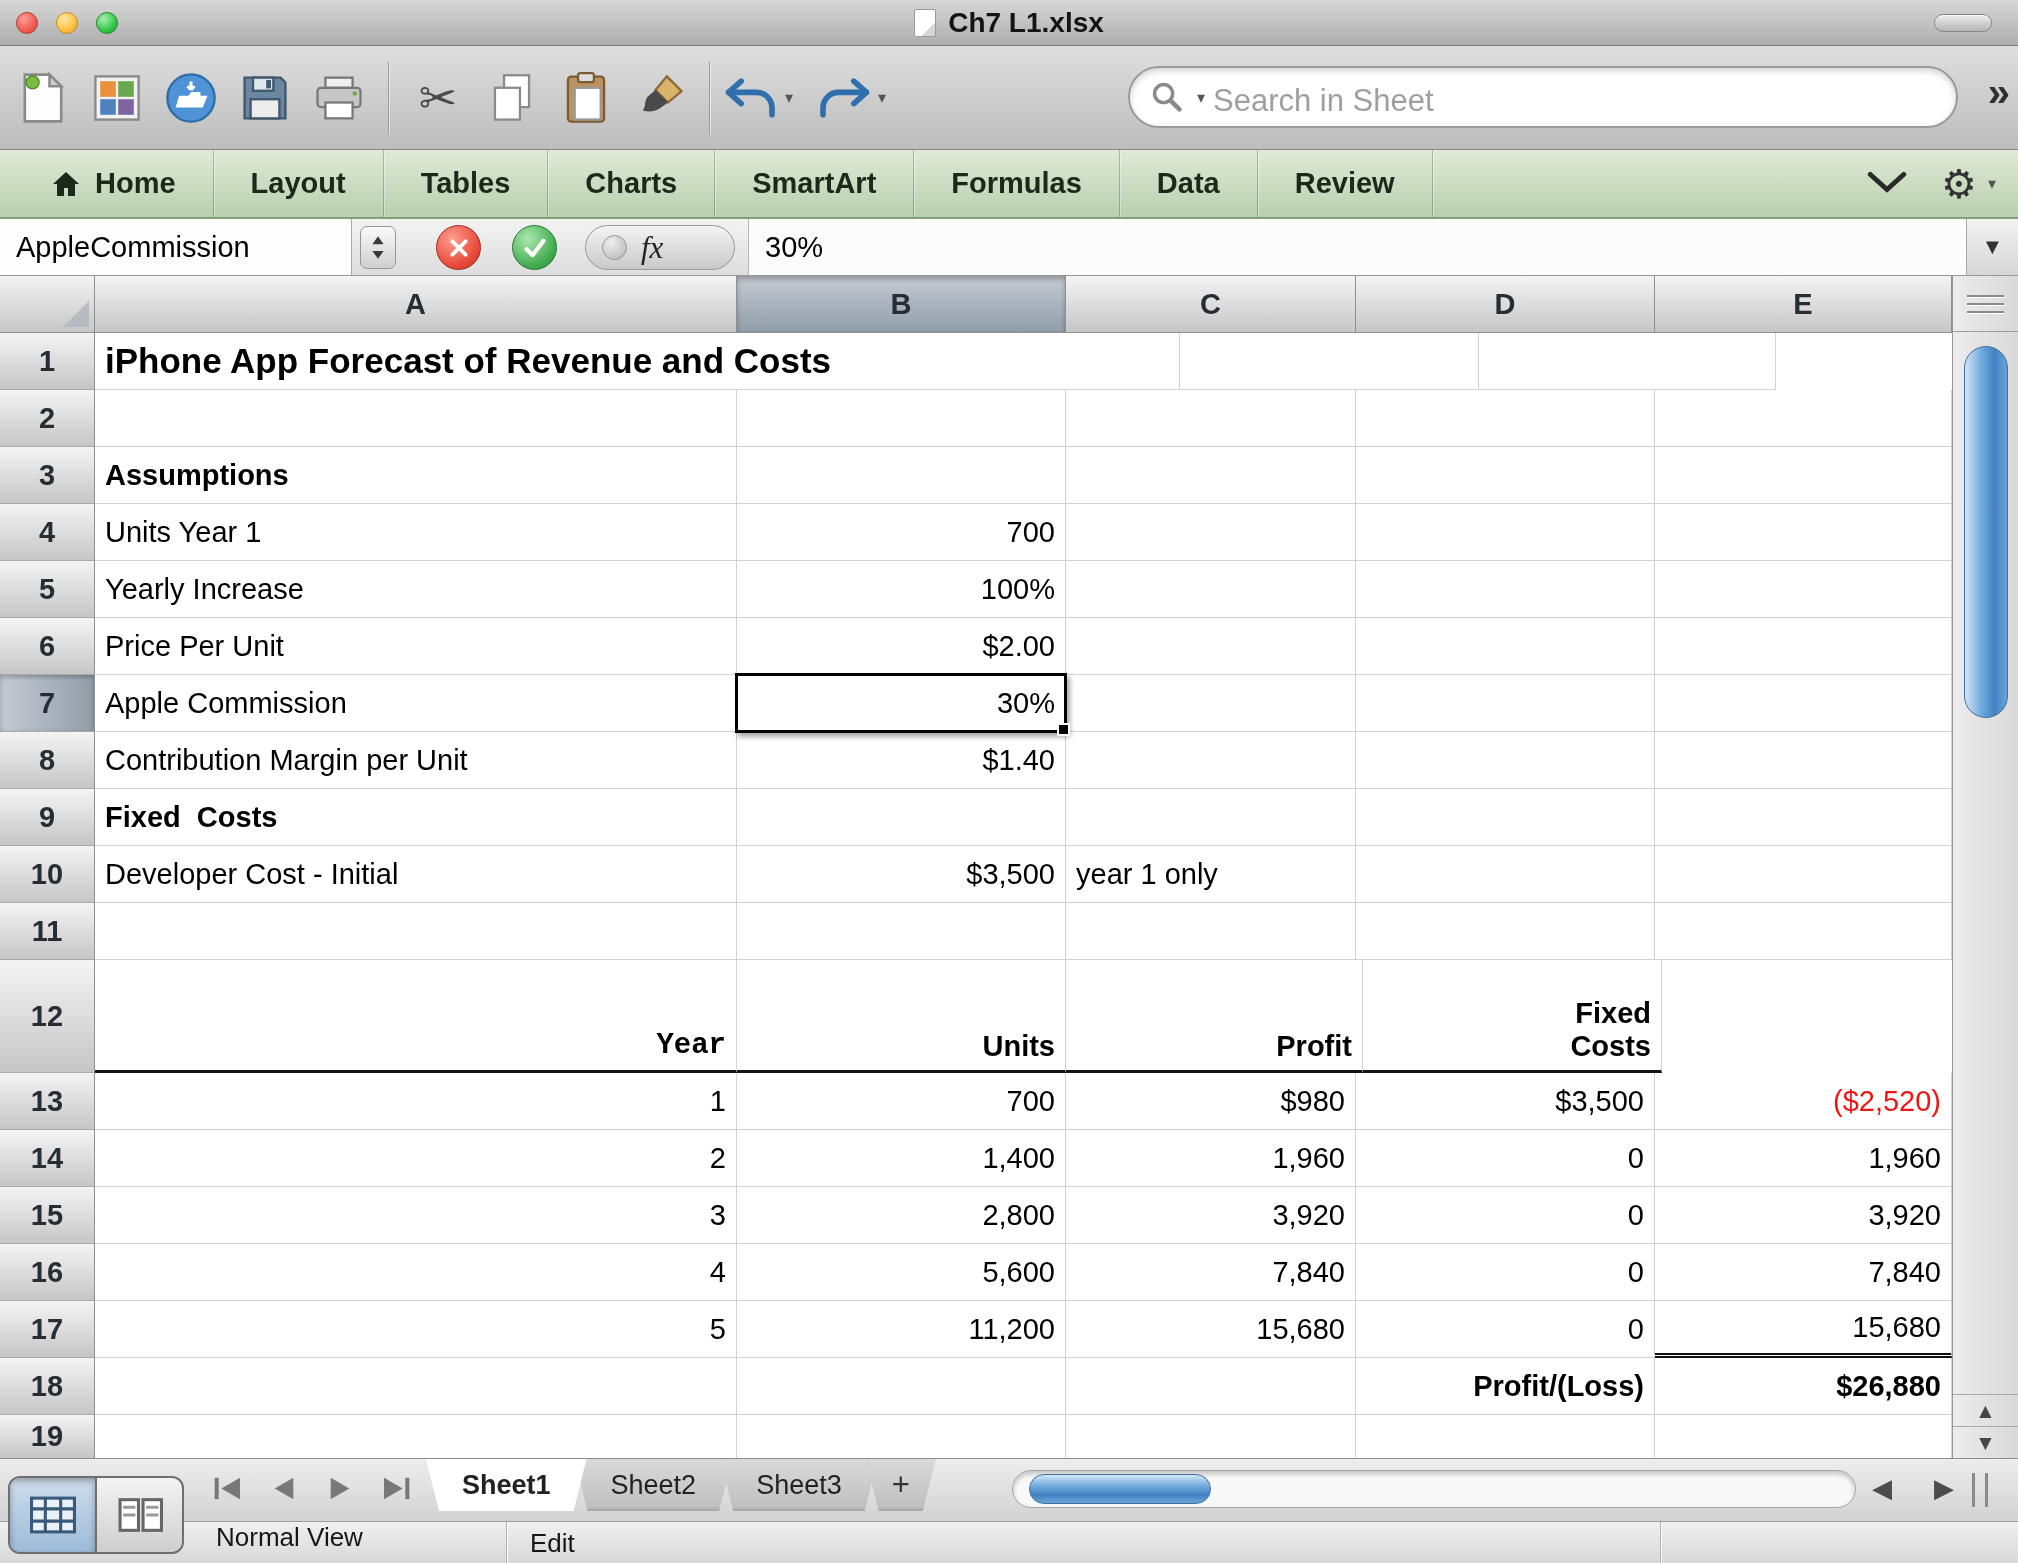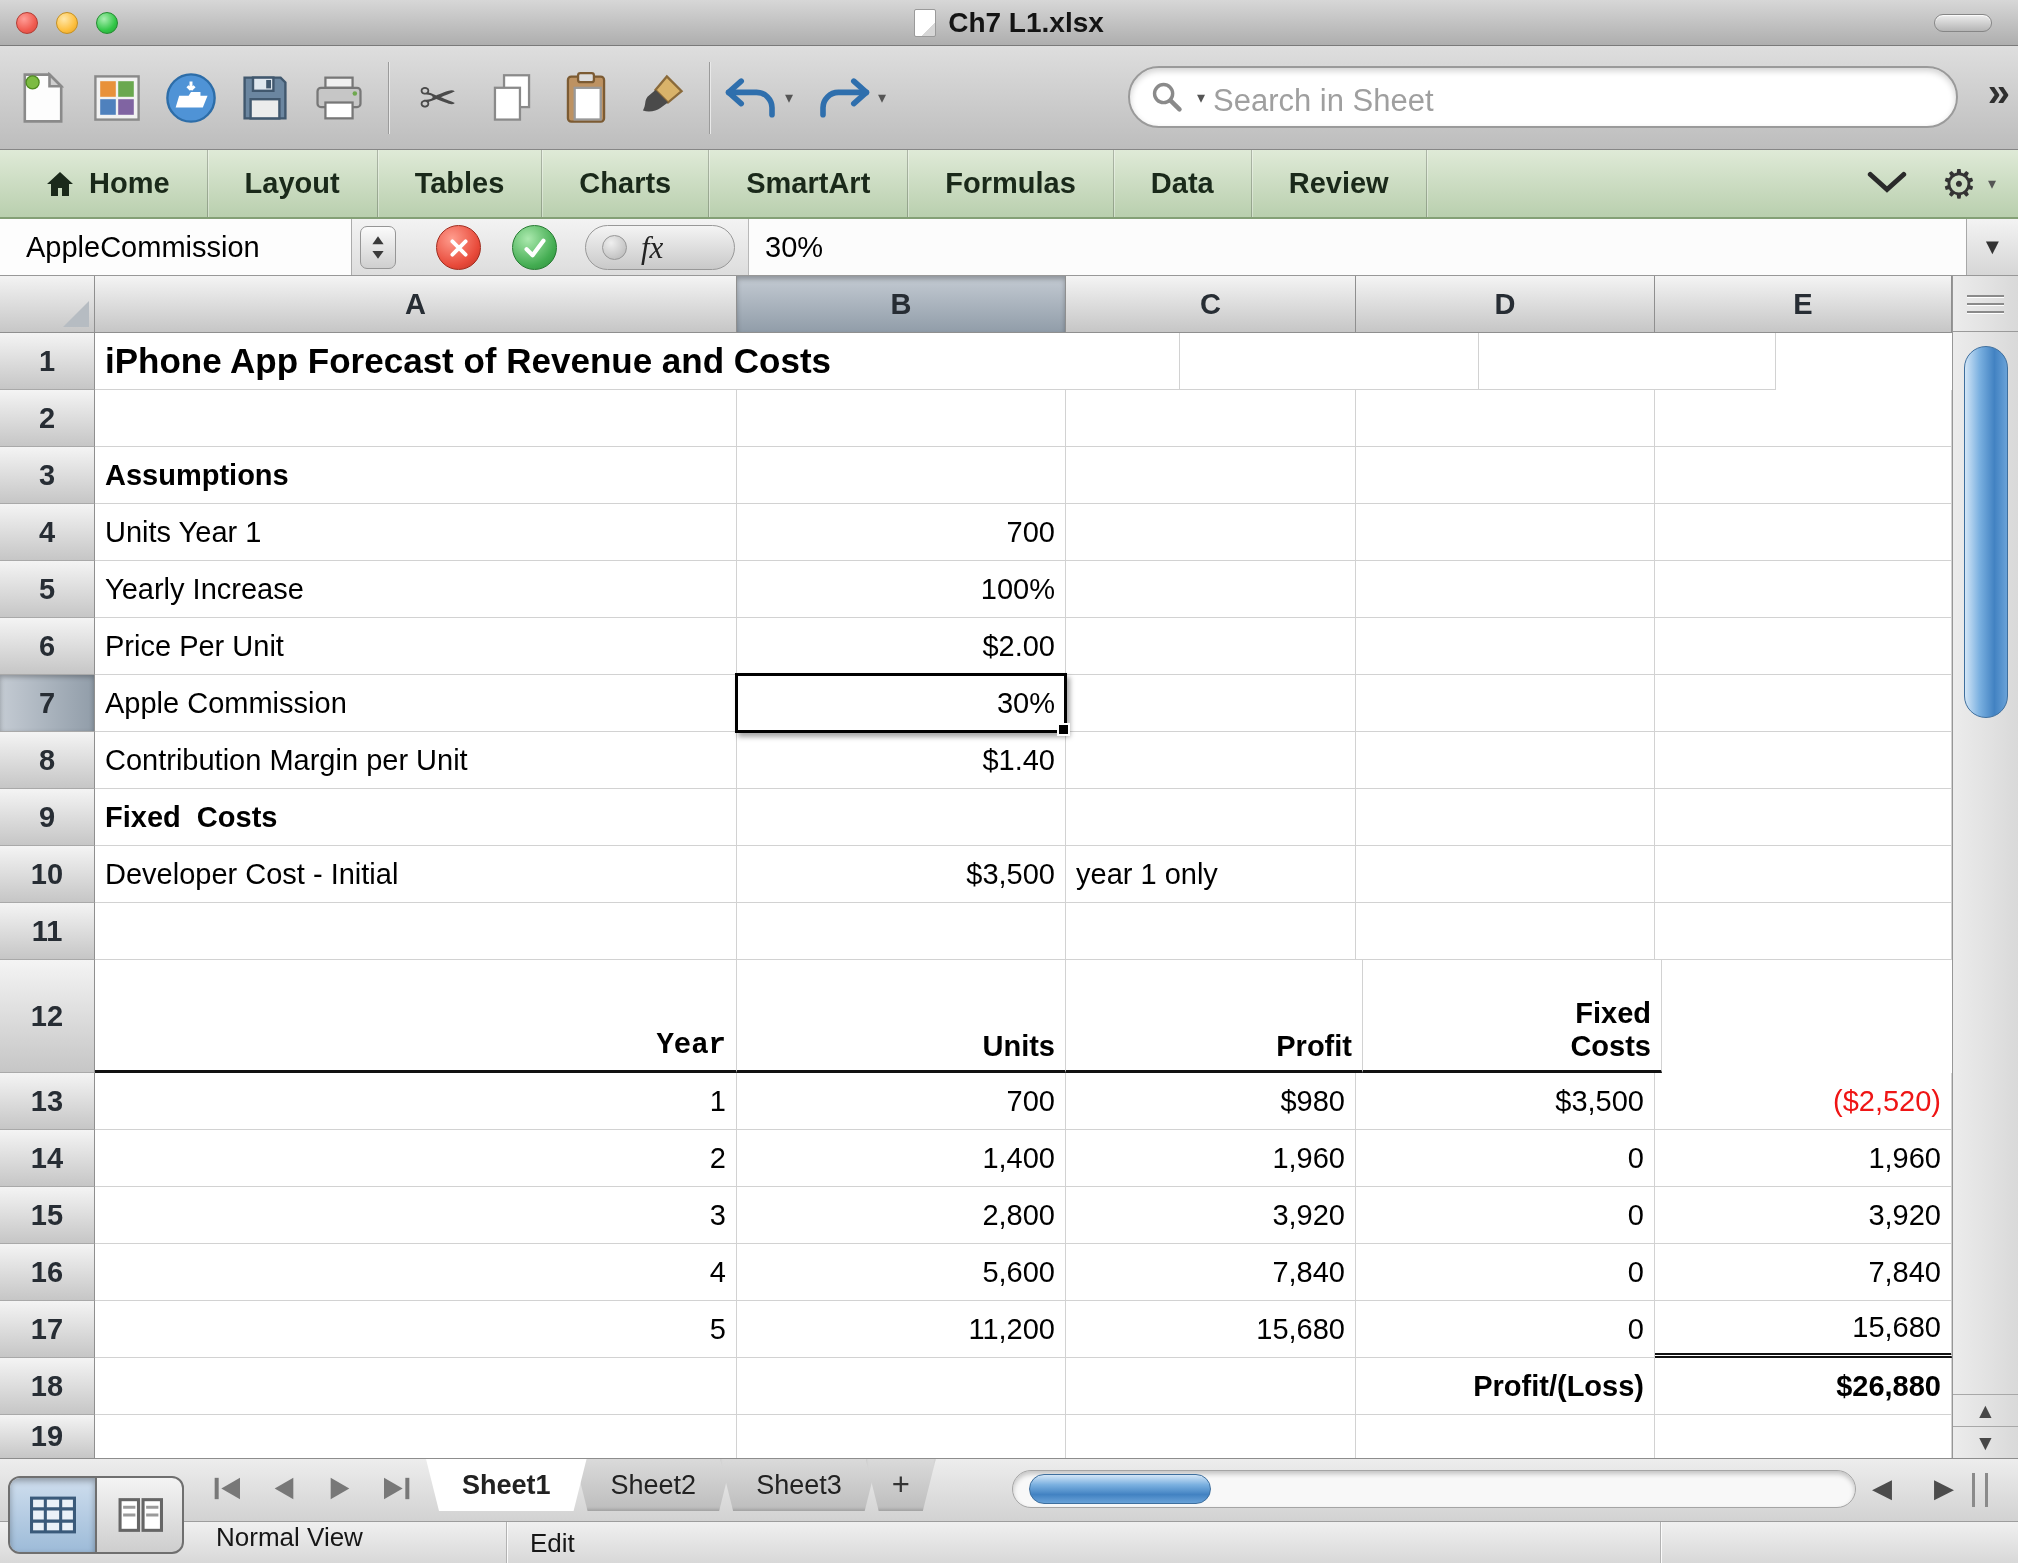--- a/index.html
+++ b/index.html
@@ -30,33 +30,33 @@
   .small-dd { font-size:16px; color:#555; margin-left:5px; }
   #search-field { position:absolute; left:1128px; top:20px; width:830px; height:62px; background:#fff;
     border:2px solid #9a9a9a; border-radius:31px; box-shadow:inset 0 3px 6px rgba(0,0,0,.18);
     display:flex; align-items:center; padding:0 20px; gap:8px; }
   #search-placeholder { color:#9f9f9f; font-size:31px;margin-top:8px; }
   #toolbar-overflow { position:absolute; right:8px; top:24px; font-size:40px; color:#2f2f2f; font-weight:bold; }
 
   
   #ribbon { position:absolute; top:150px; left:0; width:2018px; height:69px;
     background:linear-gradient(#dfead7,#b9cfae); border-bottom:2px solid #84a076;
-    display:flex; align-items:stretch; padding-left:8px; }
+    display:flex; align-items:stretch; padding-left:14px; }
   .ribbon-tab { display:flex; align-items:center; justify-content:center; gap:14px;
     font-size:29px; font-weight:bold; color:#1a291a; padding:0 37px;
     border-right:1px solid rgba(0,0,0,.22); box-shadow:1px 0 0 rgba(255,255,255,.35); flex:0 0 auto; }
   #ribbon-right { margin-left:auto; display:flex; align-items:center; gap:34px; padding-right:22px; }
   #ribbon-gear-wrap { display:flex; align-items:center; gap:6px; }
   #ribbon-gear-wrap .glyph-icon { font-size:40px; color:#333; }
 
   
   #formula-bar { position:absolute; top:219px; left:0; width:2018px; height:57px;
     background:linear-gradient(#f3f3f3,#dddddd); border-bottom:1px solid #989898; }
   #name-box { position:absolute; left:0; top:0; width:352px; height:100%; background:#fdfdfd;
-    border-right:1px solid #ababab; display:flex; align-items:center; padding-left:26px; font-size:29px; color:#000; }
+    border-right:1px solid #ababab; display:flex; align-items:center; padding-left:16px; font-size:29px; color:#000; }
   #name-stepper { position:absolute; left:360px; top:7px; width:36px; height:43px; border:1px solid #969696;
     border-radius:7px; background:linear-gradient(#fbfbfb,#cfcfcf); display:flex; align-items:center; justify-content:center; }
   .fb-round { position:absolute; top:6px; width:45px; height:45px; border-radius:50%;
     display:flex; align-items:center; justify-content:center; }
   #cancel-btn { left:436px; background:radial-gradient(circle at 35% 30%, #ff9d8e, #e84a3a 65%, #bb3021); border:1px solid #a02a1c; }
   #accept-btn { left:512px; background:radial-gradient(circle at 35% 30%, #abe9ae, #44ad52 65%, #2c8a3a); border:1px solid #257a31; }
   #fx-btn { position:absolute; left:585px; top:6px; width:150px; height:45px; border-radius:23px; border:1px solid #989898;
     background:linear-gradient(#f4f4f4,#c9c9c9); display:flex; align-items:center; padding:0 16px; gap:14px; }
   #fx-circle { width:25px; height:25px; border-radius:50%; background:radial-gradient(circle at 35% 30%,#efefef,#b3b3b3); border:1px solid #979797; }
   #fx-label { font-family:"Liberation Serif", serif; font-style:italic; font-size:31px; color:#222; }

